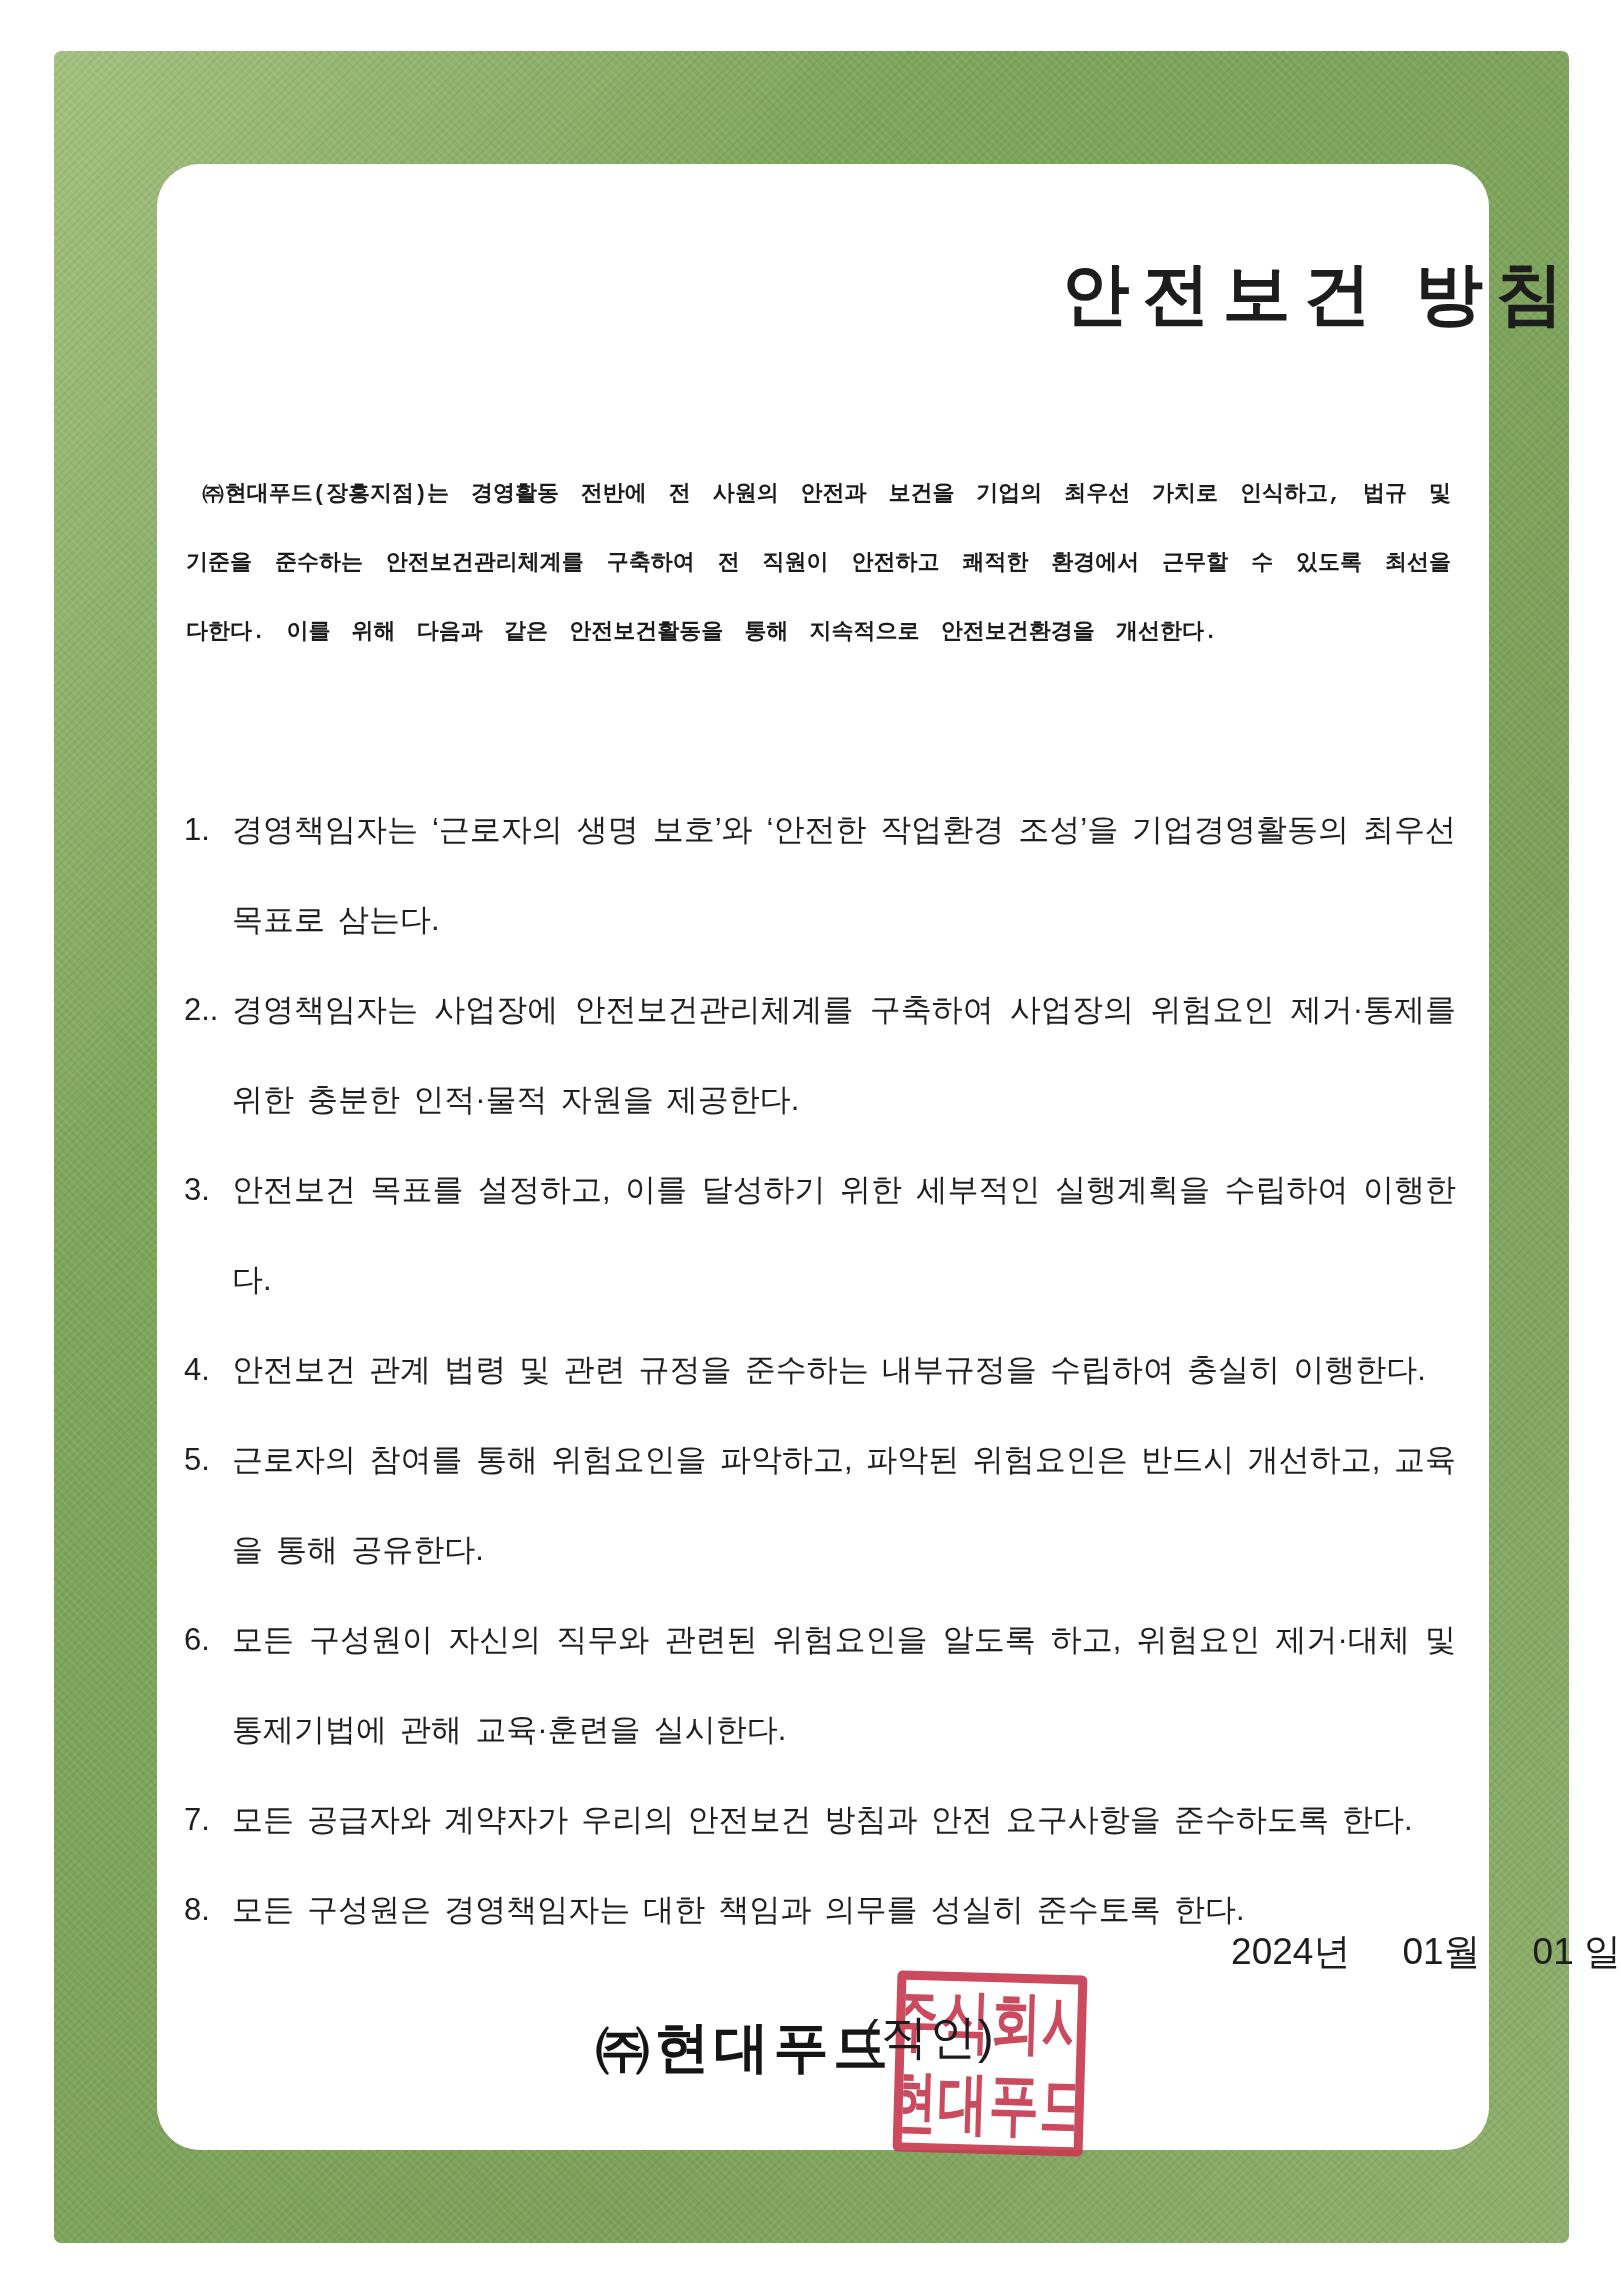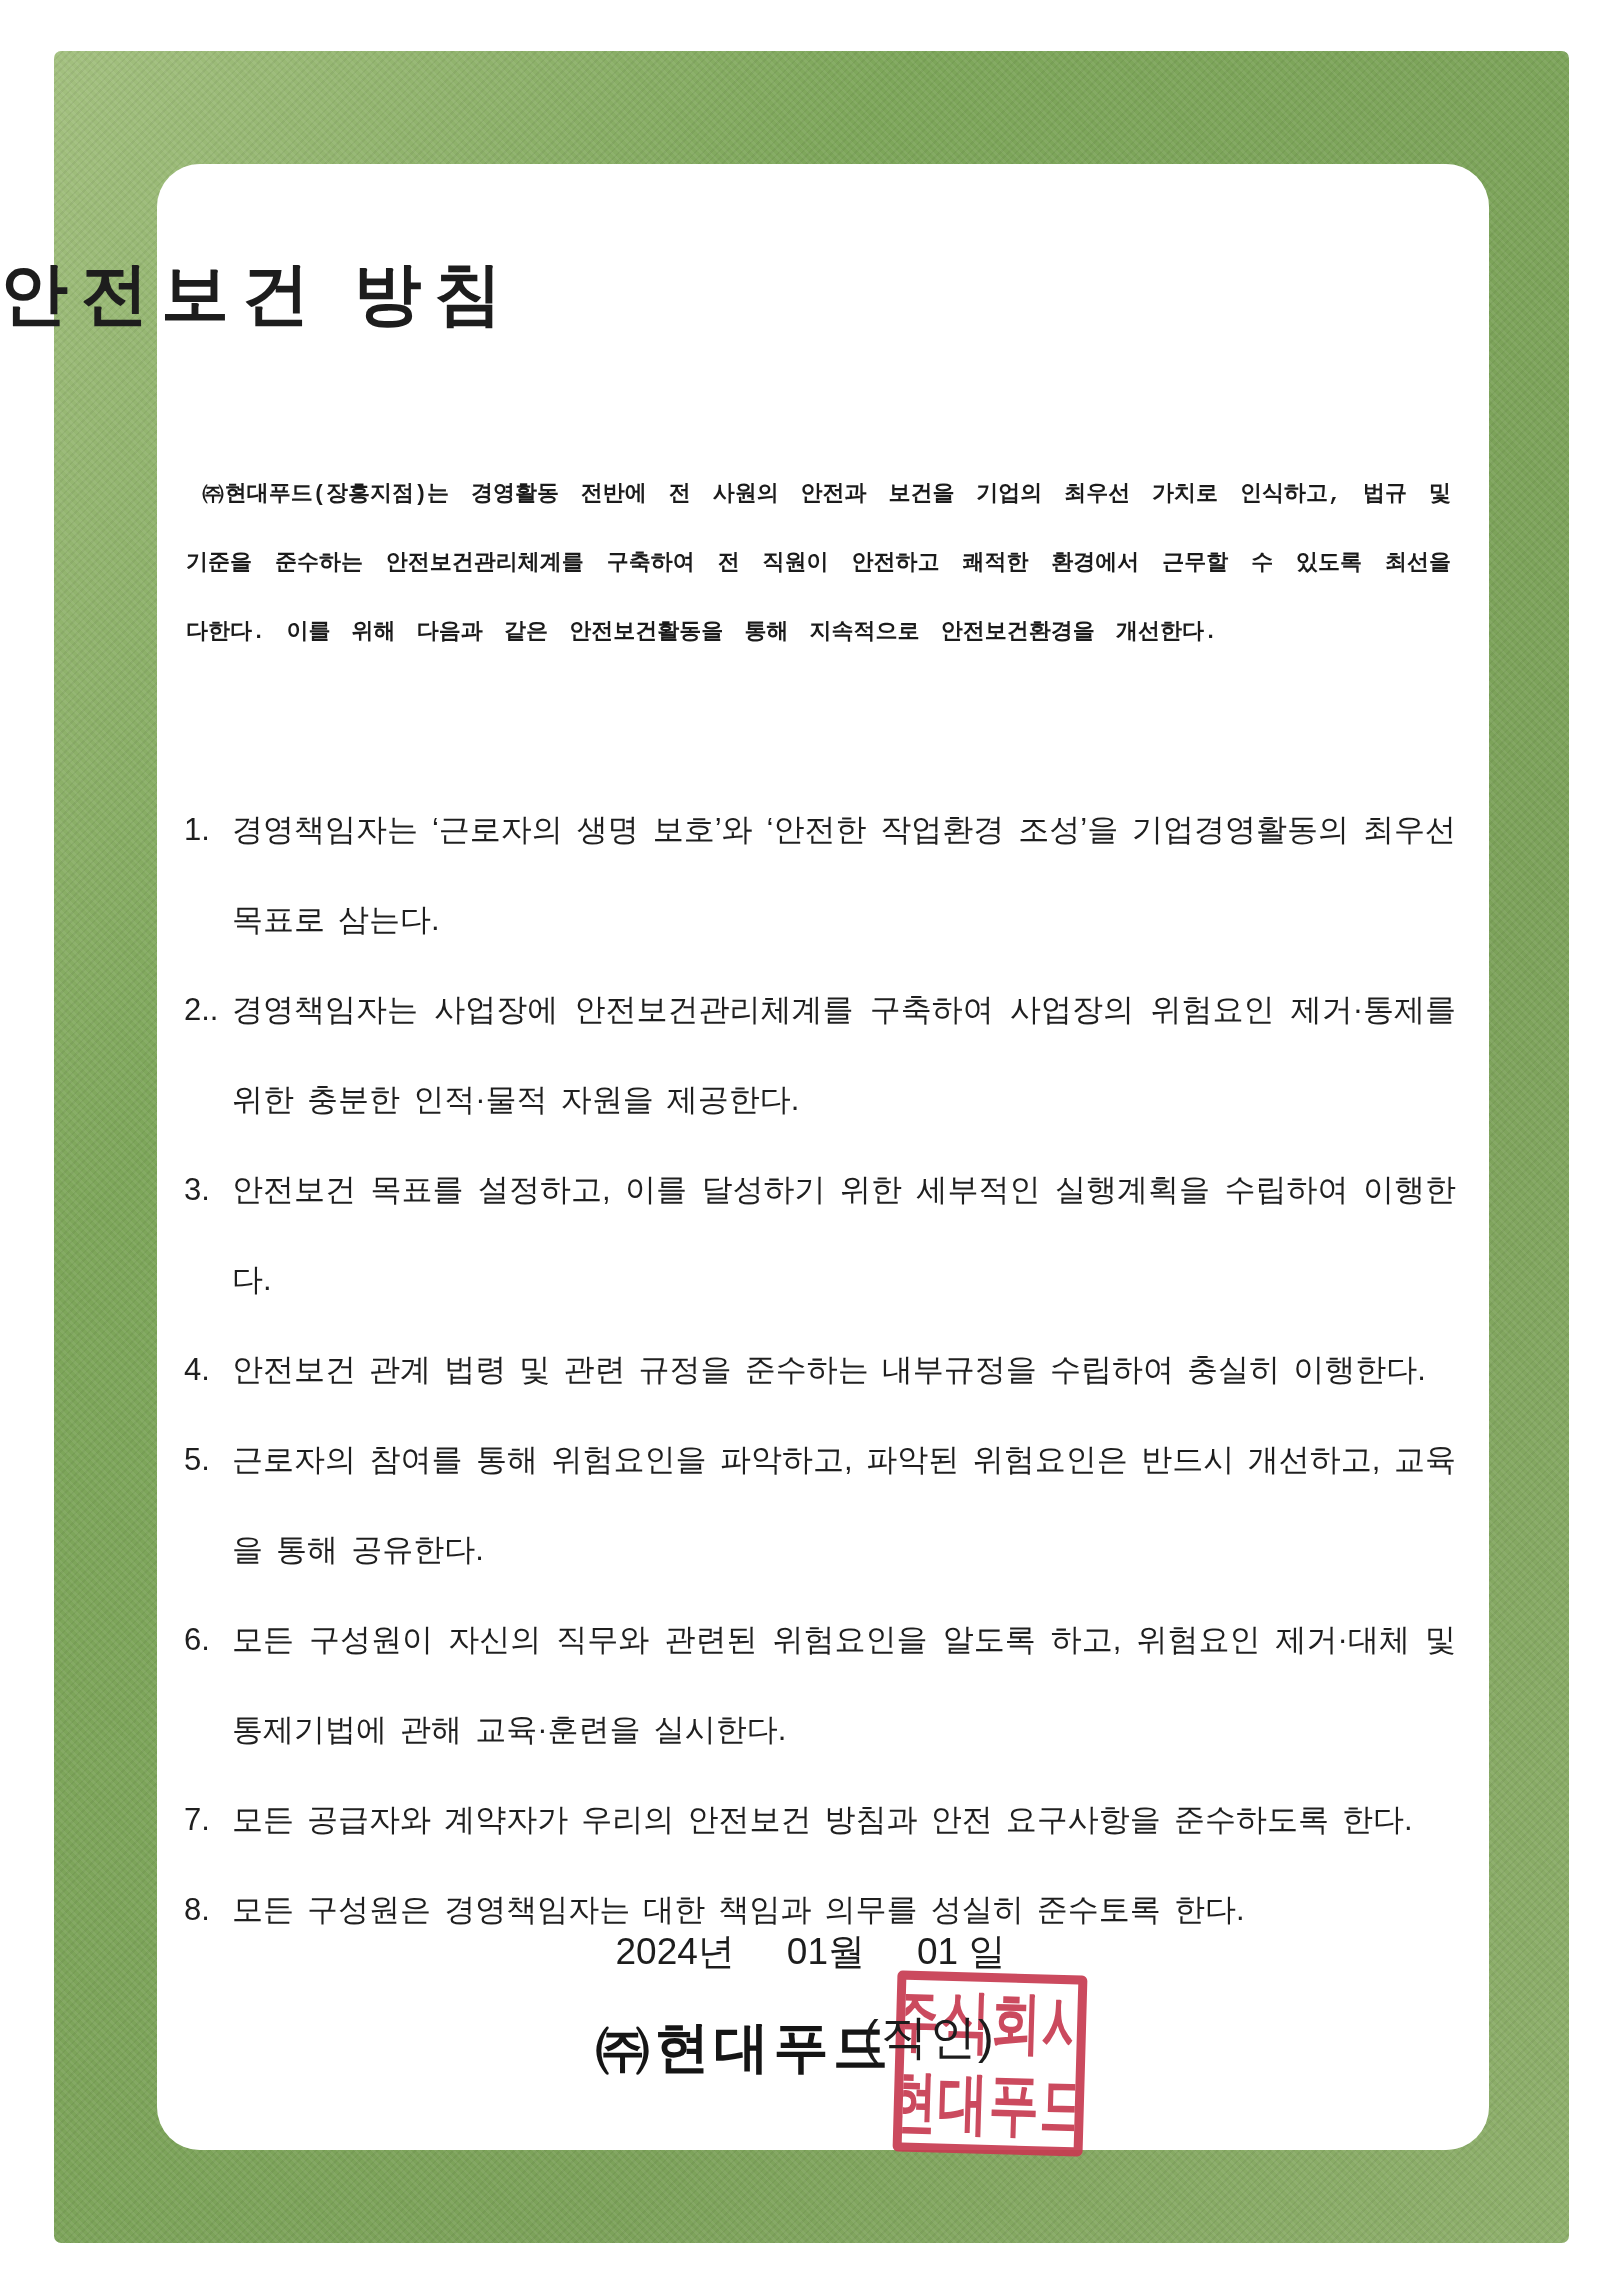--- a/index.html
+++ b/index.html
@@ -27,21 +27,21 @@
     left:157px; top:164px;
     width:1332px; height:1986px;
     background:#ffffff;
     border-radius:43px;
     box-shadow:0 0 0 1.8px rgba(255,255,255,.35) inset;
   }
   .title{
     position:absolute;
     left:0; top:244px;
     width:1576px;
-    text-align:left;
+    text-align:right;
     font-size:68px;
     line-height:99px;
     font-weight:800;
     letter-spacing:12.5px;
     color:#1d1d1d;
   }
   .intro{
     position:absolute;
     left:186px; top:438px;
     width:1265px;
@@ -73,21 +73,21 @@
     left:0; top:0;
     width:43px;
     text-align:left;
     word-spacing:0;
   }
   .date-line{
     position:absolute;
     left:0; top:1927px;
     width:1621px;
     display:flex;
-    justify-content:center;
+    justify-content:flex-end;
     gap:52px;
     font-size:37px;
     color:#1d1d1d;
   }
   .company{
     position:absolute;
     left:595px; top:2011px;
     font-size:55px;
     font-weight:600;
     letter-spacing:4.5px;

